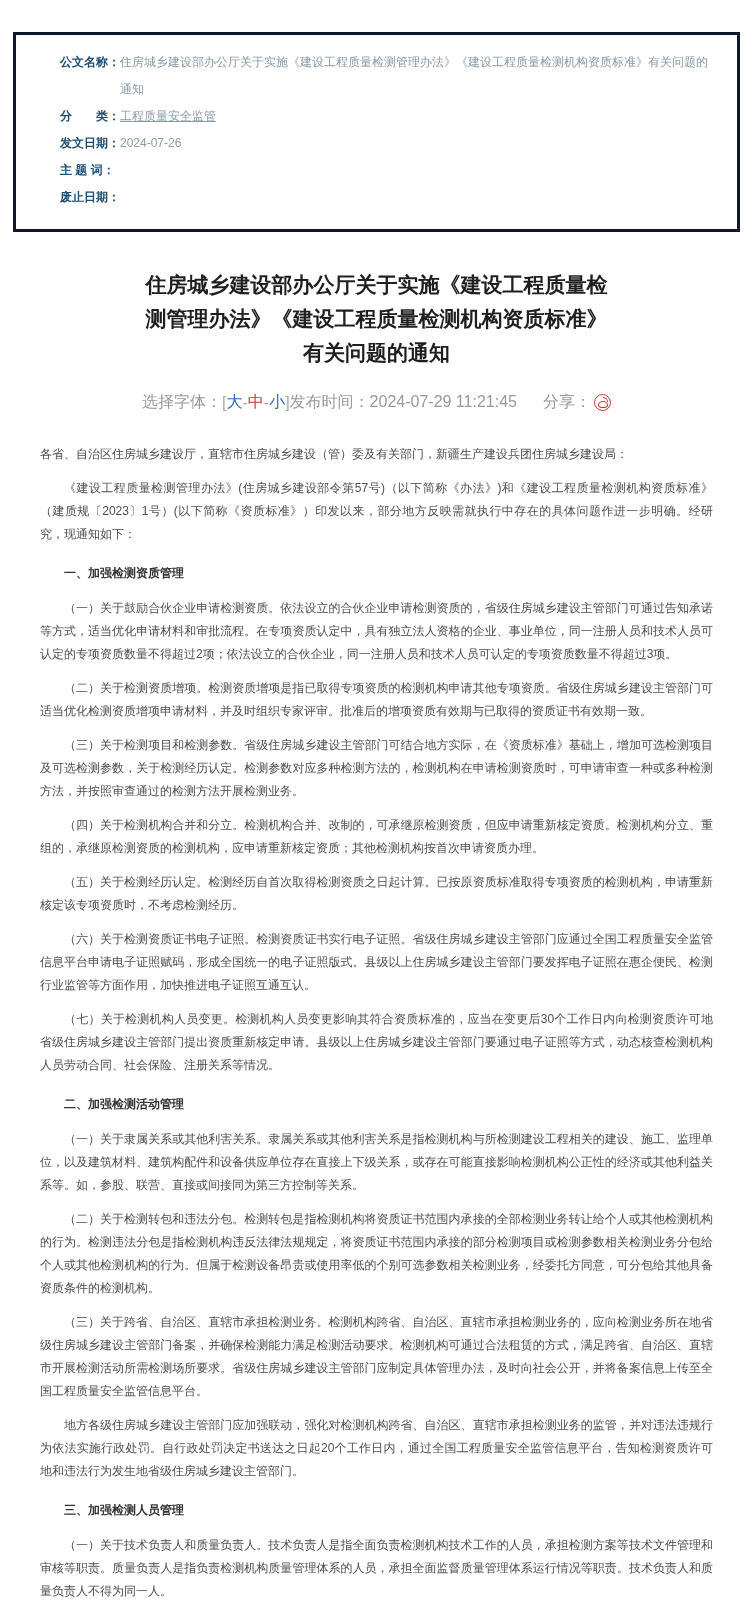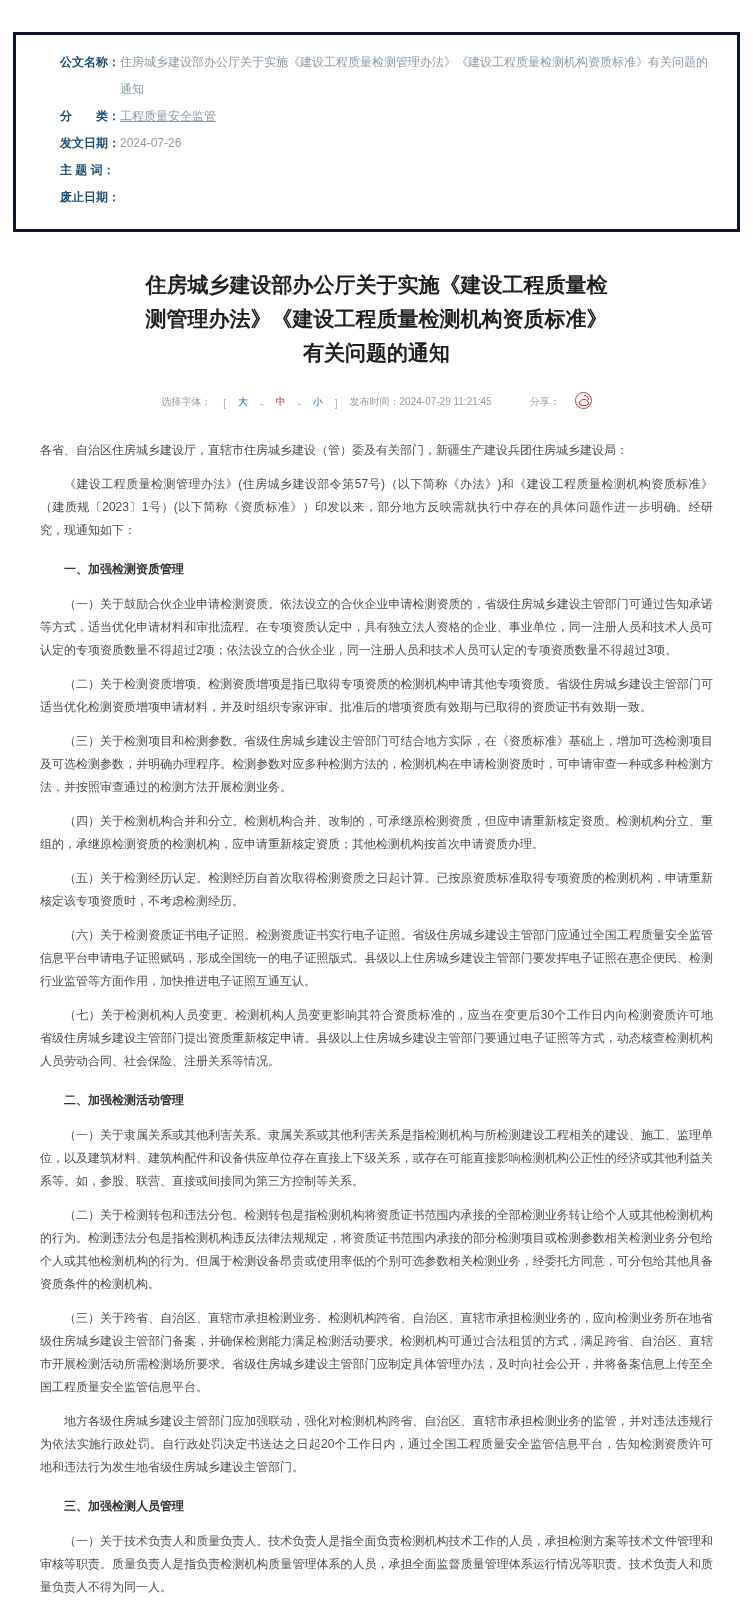--- a/index.html
+++ b/index.html
@@ -45,26 +45,26 @@
     font-weight:bold;
     color:#1f1f1f;
     line-height:34px;
     font-family:"Liberation Sans","DejaVu Sans",sans-serif;
   }
 
   
   .toolbar {
     margin-top:22px;
     text-align:center;
-    font-size:10px;
+    font-size:16px;
     color:#999;
     display:flex;
     justify-content:center;
-    align-items:flex-end;
-    gap:12px;
+    align-items:center;
+    gap:0;
   }
   .toolbar .seg { color:#999; }
   .toolbar .font-big, .toolbar .font-small { color:#2a6bb0; cursor:pointer; }
   .toolbar .font-mid { color:#c43b2e; cursor:pointer; }
   .toolbar .bracket { color:#aaa; }
   .toolbar .publish { }
   .toolbar .share-label { margin-left:26px; }
   .share-icon {
     display:inline-block; width:17px; height:17px;
     border:1.4px solid #c43b2e; border-radius:50%;
@@ -144,21 +144,21 @@
       <span class="share-icon"></span>
   </div>
 
   <div class="doc-body">
     <p class="salutation">各省、自治区住房城乡建设厅，直辖市住房城乡建设（管）委及有关部门，新疆生产建设兵团住房城乡建设局：</p>
     <p>《建设工程质量检测管理办法》(住房城乡建设部令第57号)（以下简称《办法》)和《建设工程质量检测机构资质标准》（建质规〔2023〕1号）(以下简称《资质标准》）印发以来，部分地方反映需就执行中存在的具体问题作进一步明确。经研究，现通知如下：</p>
 
     <div class="sec-heading">一、加强检测资质管理</div>
     <p>（一）关于鼓励合伙企业申请检测资质。依法设立的合伙企业申请检测资质的，省级住房城乡建设主管部门可通过告知承诺等方式，适当优化申请材料和审批流程。在专项资质认定中，具有独立法人资格的企业、事业单位，同一注册人员和技术人员可认定的专项资质数量不得超过2项；依法设立的合伙企业，同一注册人员和技术人员可认定的专项资质数量不得超过3项。</p>
     <p>（二）关于检测资质增项。检测资质增项是指已取得专项资质的检测机构申请其他专项资质。省级住房城乡建设主管部门可适当优化检测资质增项申请材料，并及时组织专家评审。批准后的增项资质有效期与已取得的资质证书有效期一致。</p>
-    <p>（三）关于检测项目和检测参数。省级住房城乡建设主管部门可结合地方实际，在《资质标准》基础上，增加可选检测项目及可选检测参数，并明确办理程序。检测参数对应多种检测方法的，检测机构在申请检测资质时，可申请审查一种或多种检测方法，并按照审查通过的检测方法开展检测业务。</p>
+    <p>（三）关于检测项目和检测参数。省级住房城乡建设主管部门可结合地方实际，在《资质标准》基础上，增加可选检测项目及可选检测参数，关于检测经历认定。检测参数对应多种检测方法的，检测机构在申请检测资质时，可申请审查一种或多种检测方法，并按照审查通过的检测方法开展检测业务。</p>
     <p>（四）关于检测机构合并和分立。检测机构合并、改制的，可承继原检测资质，但应申请重新核定资质。检测机构分立、重组的，承继原检测资质的检测机构，应申请重新核定资质；其他检测机构按首次申请资质办理。</p>
     <p>（五）关于检测经历认定。检测经历自首次取得检测资质之日起计算。已按原资质标准取得专项资质的检测机构，申请重新核定该专项资质时，不考虑检测经历。</p>
     <p>（六）关于检测资质证书电子证照。检测资质证书实行电子证照。省级住房城乡建设主管部门应通过全国工程质量安全监管信息平台申请电子证照赋码，形成全国统一的电子证照版式。县级以上住房城乡建设主管部门要发挥电子证照在惠企便民、检测行业监管等方面作用，加快推进电子证照互通互认。</p>
     <p>（七）关于检测机构人员变更。检测机构人员变更影响其符合资质标准的，应当在变更后30个工作日内向检测资质许可地省级住房城乡建设主管部门提出资质重新核定申请。县级以上住房城乡建设主管部门要通过电子证照等方式，动态核查检测机构人员劳动合同、社会保险、注册关系等情况。</p>
 
     <div class="sec-heading">二、加强检测活动管理</div>
     <p>（一）关于隶属关系或其他利害关系。隶属关系或其他利害关系是指检测机构与所检测建设工程相关的建设、施工、监理单位，以及建筑材料、建筑构配件和设备供应单位存在直接上下级关系，或存在可能直接影响检测机构公正性的经济或其他利益关系等。如，参股、联营、直接或间接同为第三方控制等关系。</p>
     <p>（二）关于检测转包和违法分包。检测转包是指检测机构将资质证书范围内承接的全部检测业务转让给个人或其他检测机构的行为。检测违法分包是指检测机构违反法律法规规定，将资质证书范围内承接的部分检测项目或检测参数相关检测业务分包给个人或其他检测机构的行为。但属于检测设备昂贵或使用率低的个别可选参数相关检测业务，经委托方同意，可分包给其他具备资质条件的检测机构。</p>
     <p>（三）关于跨省、自治区、直辖市承担检测业务。检测机构跨省、自治区、直辖市承担检测业务的，应向检测业务所在地省级住房城乡建设主管部门备案，并确保检测能力满足检测活动要求。检测机构可通过合法租赁的方式，满足跨省、自治区、直辖市开展检测活动所需检测场所要求。省级住房城乡建设主管部门应制定具体管理办法，及时向社会公开，并将备案信息上传至全国工程质量安全监管信息平台。</p>
     <p>地方各级住房城乡建设主管部门应加强联动，强化对检测机构跨省、自治区、直辖市承担检测业务的监管，并对违法违规行为依法实施行政处罚。自行政处罚决定书送达之日起20个工作日内，通过全国工程质量安全监管信息平台，告知检测资质许可地和违法行为发生地省级住房城乡建设主管部门。</p>

